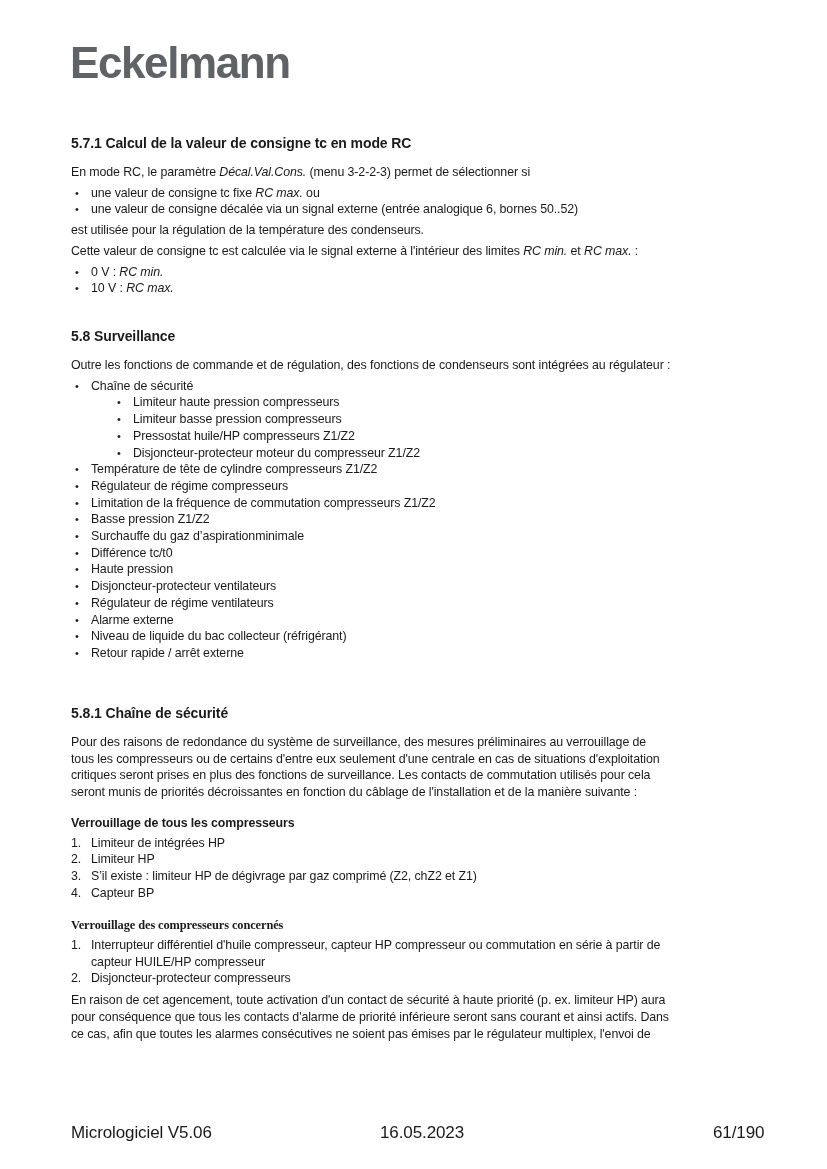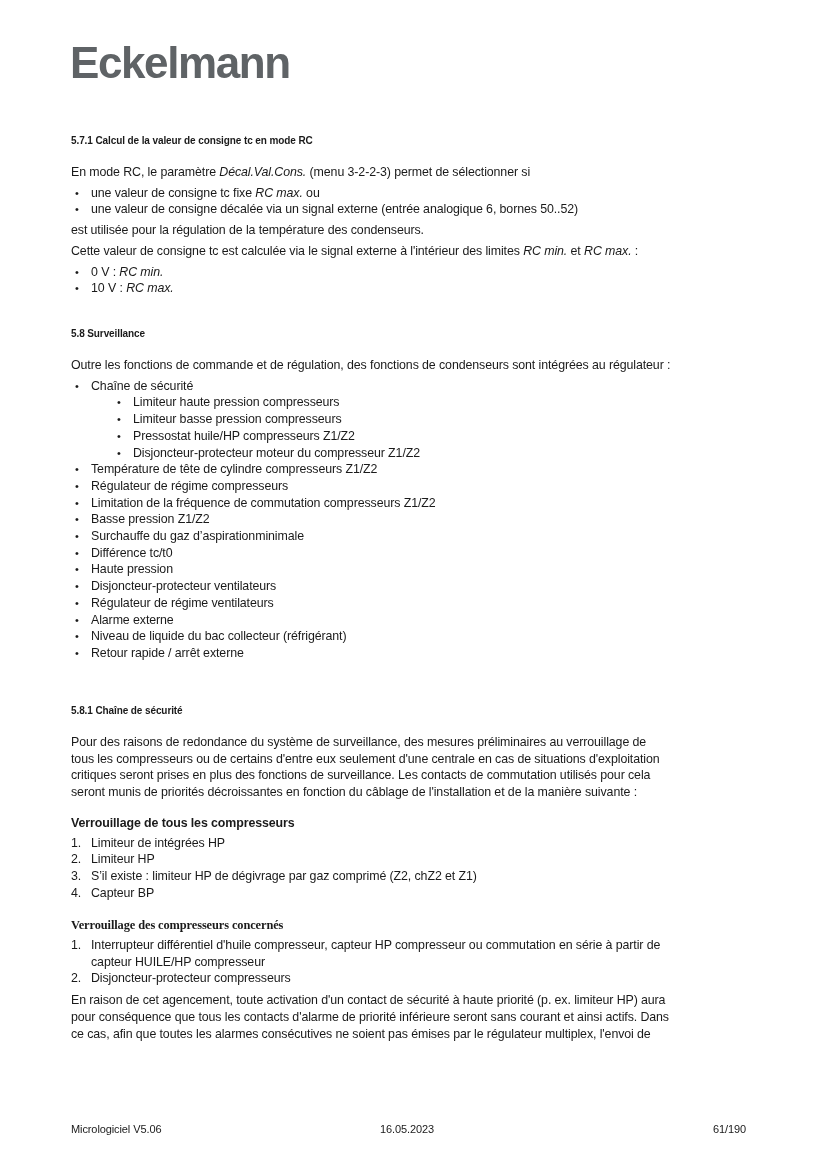--- a/index.html
+++ b/index.html
@@ -8,37 +8,37 @@
     font-family: "Liberation Sans", sans-serif; color: #1a1a1a;
     font-size: 12.4px; letter-spacing: -0.1px;
   }
   .logo {
     position: absolute; left: 70px; top: 41px;
     font-family: "Liberation Sans", sans-serif; font-weight: bold;
     font-size: 44px; color: #5f6366; letter-spacing: -1.4px; line-height: 1;
   }
   .page { position: absolute; left: 71px; top: 0; width: 690px; }
   h2 {
-    font-size: 10px; font-weight: bold; margin: 0; line-height: 1.2;
+    font-size: 14px; font-weight: bold; margin: 0; line-height: 1.2;
     position: absolute; left: 0; white-space: nowrap;
   }
   .block { position: absolute; left: 0; width: 690px; }
   p { margin: 0; line-height: 16.7px; }
   ul, ol { margin: 0; padding: 0; list-style: none; }
   li { line-height: 16.7px; position: relative; padding-left: 20px; }
   ul > li::before {
     content: "\2022"; position: absolute; left: 4px; top: 0; font-size: 11px;
   }
   ul.sub { margin: 0; }
   ul.sub > li { padding-left: 62px; }
   ul.sub > li::before { left: 46px; }
   ol > li .num { position: absolute; left: 0; top: 0; }
   .bold { font-weight: bold; }
   em { font-style: italic; }
-  .footer { position: absolute; top: 1123px; font-size: 11px; }
+  .footer { position: absolute; top: 1123px; font-size: 17px; }
 </style>
 </head>
 <body>
 
 <div class="logo">Eckelmann</div>
 
 <div class="page">
 
   <h2 style="top:135px;">5.7.1  Calcul de la valeur de consigne tc en mode RC</h2>
 

